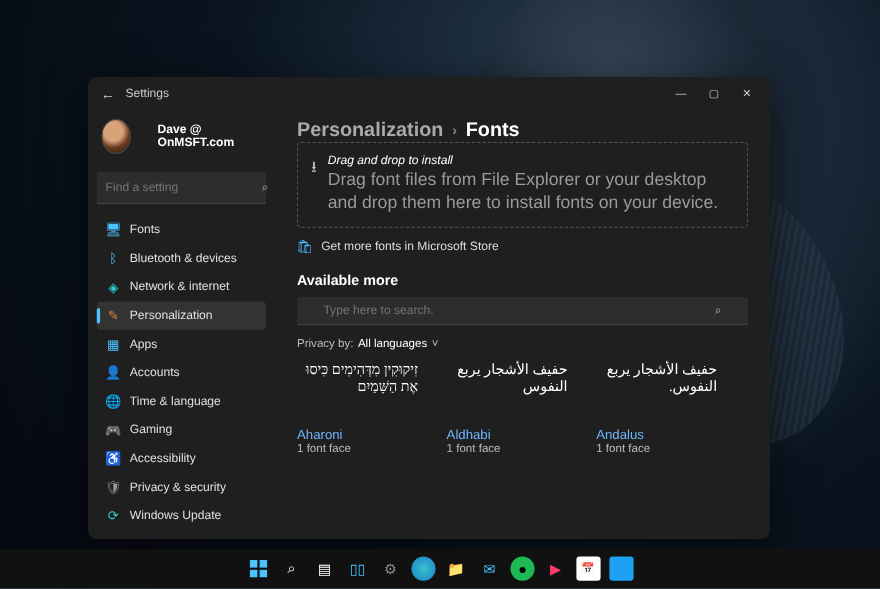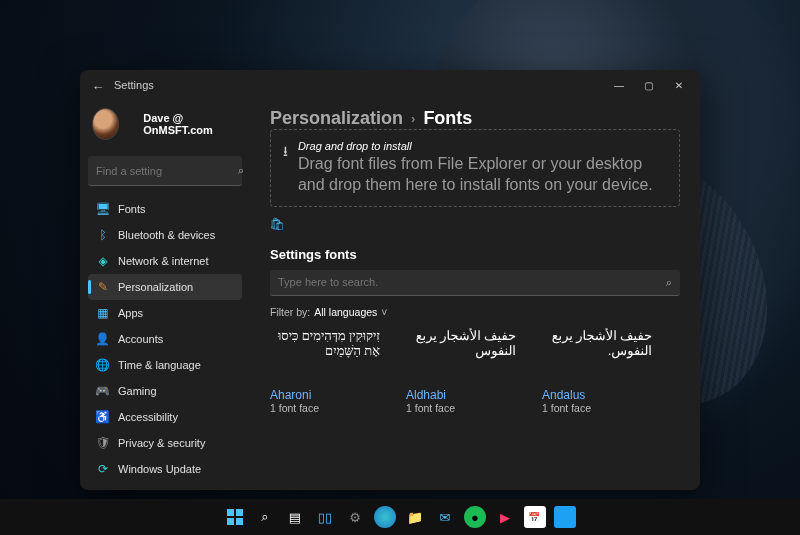--- a/index.html
+++ b/index.html
@@ -30,21 +30,21 @@
   .breadcrumb { font-size:18px; font-weight:600; display:flex; align-items:center; gap:8px; color:#aaa; padding-top:2px; }
   .breadcrumb .current { color:#fff; }
   .bc-chev { font-size:13px; color:#888;}
   .section-h { font-size:12px; font-weight:600; color:#fff; margin-top:14px; margin-bottom:8px;}
   .dropzone { border:1px dashed #555; border-radius:4px; padding:10px 12px; display:flex; gap:10px; align-items:flex-start;}
   .drop-icon { font-size:14px; color:#ccc; padding-top:1px;}
   .drop-title { font-size:11px; color:#fff;font-style:italic; }
   .drop-sub { font-size:16px; color:#9a9a9a; margin-top:2px; line-height:1.3;}
   .store-link { display:flex; align-items:center; gap:8px; font-size:11px; color:#ddd; margin-top:10px; cursor:pointer;}
   .store-icon { width:14px; height:14px; color:#4cc2ff; font-size:12px; display:flex; align-items:center; justify-content:center;}
-  .font-search { display:flex; align-items:center; background:#2d2d2d; border-radius:3px; border-bottom:1px solid #555; height:26px; padding:0 8px; margin-top:6px;}
+  .font-search { display:flex; align-items:center; background:#2d2d2d; border-radius:3px; border-bottom:1px solid #555; height:26px; padding:0 24px; margin-top:6px;}
   .font-search input { flex:1; background:transparent; border:none; outline:none; color:#ccc; font-size:11px;}
   .filter-row { font-size:10.5px; color:#bbb; margin-top:10px; display:flex; align-items:center; gap:4px;}
   .filter-val { color:#fff;}
   .font-grid { display:flex; gap:26px; margin-top:10px;}
   .font-card { width:110px;}
   .font-preview { height:38px; color:#fff; font-size:13px; line-height:1.2; overflow:hidden; }
   .fp-right{direction:rtl; text-align:right; font-family:"Times New Roman",serif;}
   .fp-script{font-family:"Times New Roman",serif;}
   .font-name { font-size:12px; color:#6fb6ff; margin-top:22px;}
   .font-faces { font-size:10.5px; color:#bdbdbd;}
@@ -135,29 +135,30 @@
 
       <div class="dropzone">
         <div class="drop-icon">⭳</div>
         <div>
           <div class="drop-title">Drag and drop to install</div>
           <div class="drop-sub">Drag font files from File Explorer or your desktop and drop them here to install fonts on your device.</div>
         </div>
       </div>
       <div class="store-link">
         <span class="store-icon">🛍</span>
-      </div>
-
-      <div class="section-h" style="margin-top:16px;font-size:13px;">Settings fonts</div>
+        <span>Get more fonts in Microsoft Store</span>
+      </div>
+
+      <div class="section-h" style="margin-top:16px;font-size:13px;">Available more</div>
       <div class="font-search">
         <input placeholder="Type here to search." style="">
         <span class="search-icon">⌕</span>
       </div>
       <div class="filter-row">
-        <span>Filter by:</span>
+        <span>Privacy by:</span>
         <span class="filter-val">All languages</span>
         <span>˅</span>
       </div>
 
       <div class="font-grid" id="font-grid">
           <div class="font-card">
             <div class="font-preview fp-right">זִיקוּקִין מִדְּהִימִים כִּיסוּ אֶת הַשָּׁמַיִם</div>
             <div class="font-name">Aharoni</div>
             <div class="font-faces">1 font face</div>
           </div>

